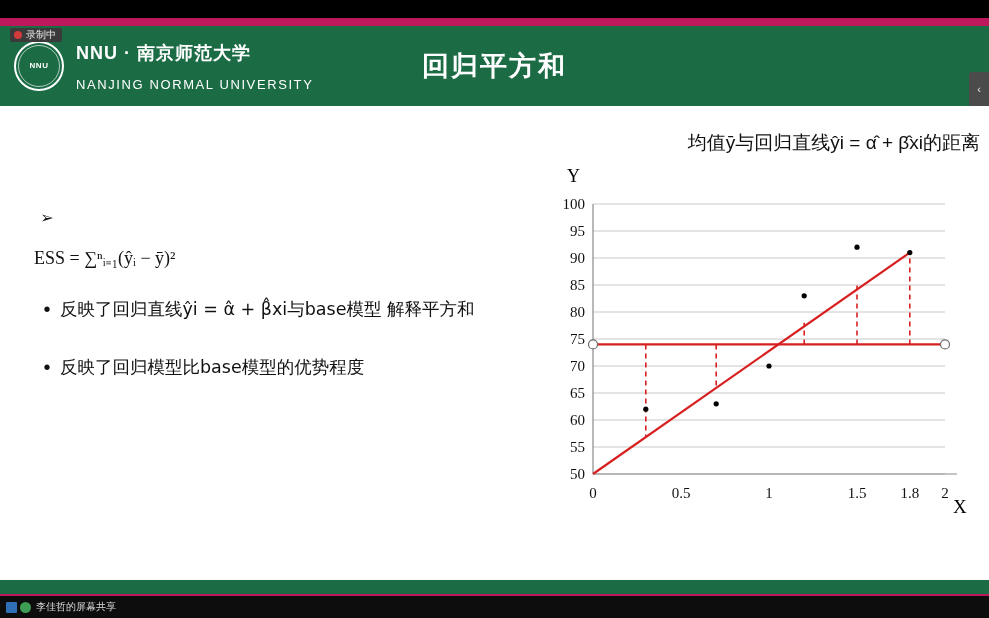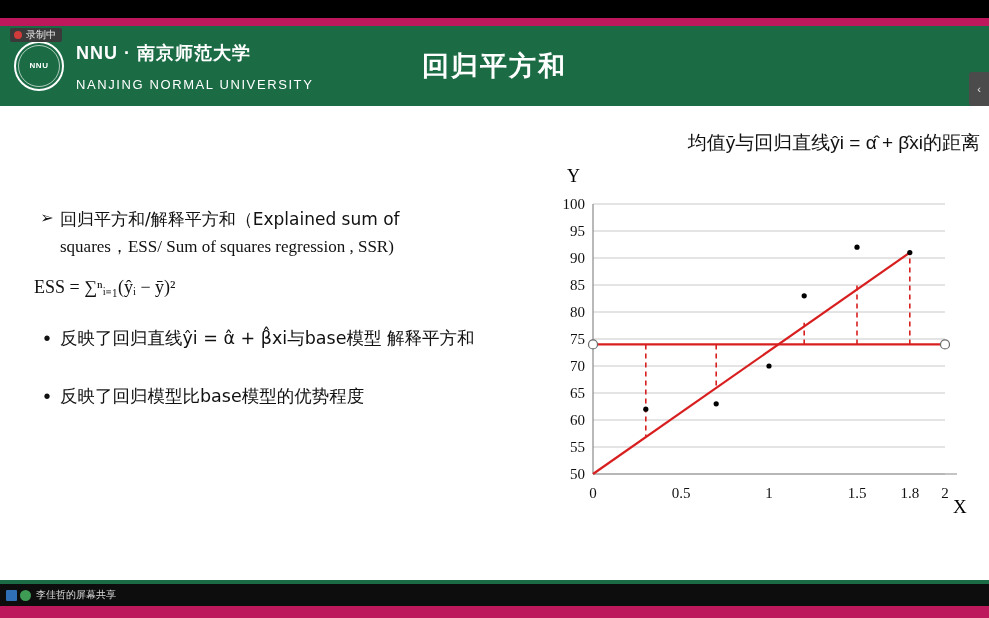--- a/index.html
+++ b/index.html
@@ -231,21 +231,21 @@
     left: 408px;
     top: 330px;
     font-family: "Liberation Serif", serif;
     font-size: 19px;
   }
 
   
   .taskbar {
     position: absolute;
     left: 0;
-    bottom: 12px;
+    bottom: 0;
     width: 989px;
     height: 22px;
     background: #0d0d0d;
     display: flex;
     align-items: center;
     color: #d8d8d8;
     font-size: 10px;
     z-index: 30;
     text-align: center;
   }
@@ -296,24 +296,20 @@
         </div>
       </div>
     </div>
 
     <div class="slide-title">回归平方和</div>
 
     <div class="content-left">
 
       <div class="bullet-row">
         <div class="bullet-mark">➢</div>
-        <div class="bullet-text b1">
-          <div class="cjk">回归平方和/解释平方和（Explained sum of</div>
-          <div>squares，ESS/ Sum of squares regression , SSR)</div>
-        </div>
       </div>
 
       <div class="formula-center">ESS = ∑ⁿᵢ₌₁(ŷᵢ − ȳ)²</div>
 
       <div class="bullet-row blk2">
         <div class="dotmark">•</div>
         <div class="bullet-text cjk">反映了回归直线ŷi = α̂ + β̂xi与base模型 解释平方和</div>
       </div>
 
       <div class="bullet-row blk3">

